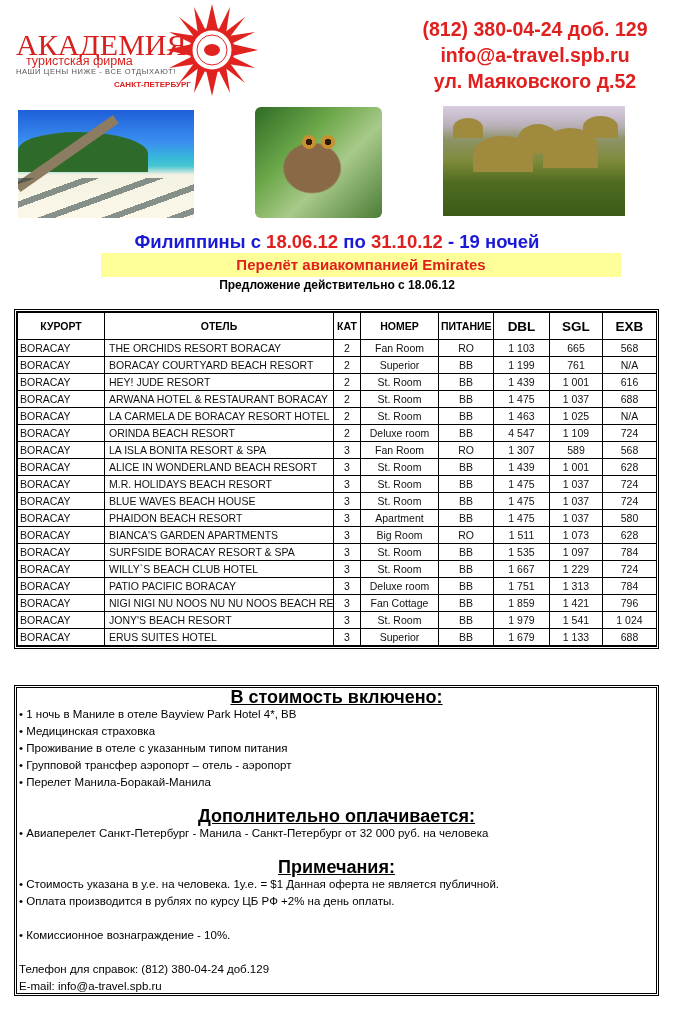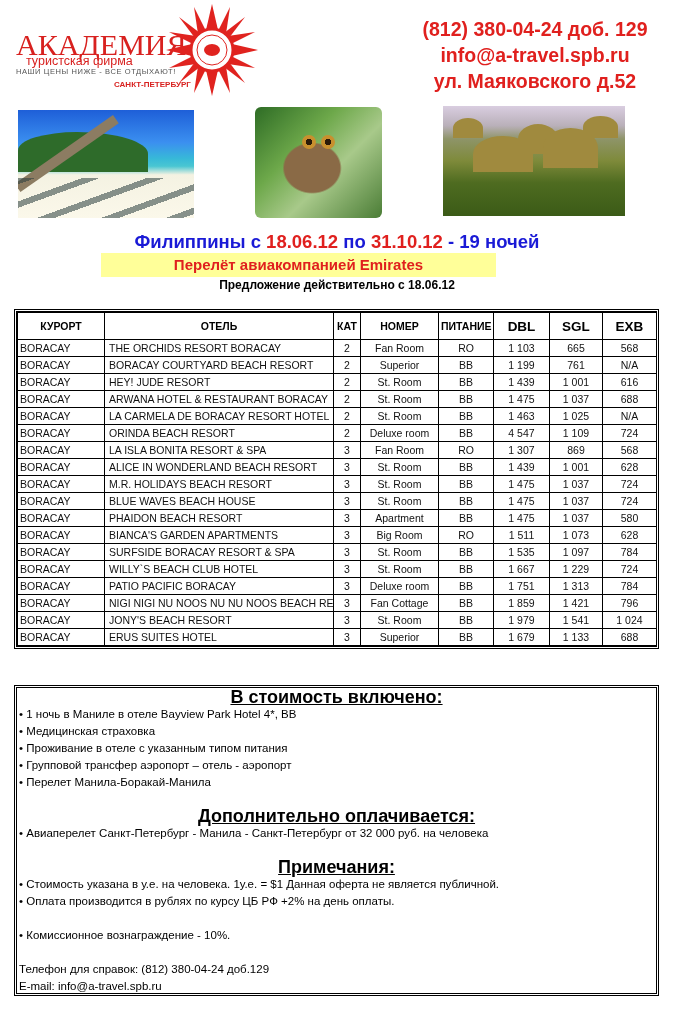--- a/index.html
+++ b/index.html
@@ -26,21 +26,21 @@
   .photo-tarsier { left: 255px; top: 107px; width: 127px; height: 111px; border-radius: 6px;
     background: radial-gradient(ellipse at 45% 55%, #8a6a46 0 28%, transparent 30%), linear-gradient(135deg, #2e6c25 0%, #6da84a 35%, #a8c98a 60%, #4b7d36 100%); }
   .photo-tarsier .eye { position: absolute; width: 14px; height: 14px; border-radius: 50%; background: radial-gradient(circle, #2a1a08 0 30%, #c8902e 35%); top: 28px; }
   .photo-hills { left: 443px; top: 106px; width: 182px; height: 110px;
     background: linear-gradient(180deg, #d9cde0 0%, #b9b0b9 18%, #8e9468 30%, #7e8a3a 50%, #4e6b20 70%, #3b5b17 100%); }
   .photo-hills .hump { position: absolute; border-radius: 50% 50% 0 0; background: #a08a3e; }
 
   
   .title { position: absolute; left: 0; top: 231px; width: 674px; text-align: center; font-weight: bold; font-size: 18.5px; color: #1a1ad6; line-height: 22px; }
   .title .red { color: #e0201e; }
-  .flight-band { position: absolute; left: 101px; top: 253px; width: 395px; height: 24px; background: #ffff99; text-align: center; font-weight: bold; font-size: 15px; color: #e0201e; line-height: 24px; }
+  .flight-band { position: absolute; left: 101px; top: 253px; width: 520px; height: 24px; background: #ffff99; text-align: center; font-weight: bold; font-size: 15px; color: #e0201e; line-height: 24px; }
   .valid { position: absolute; left: 0; top: 278px; width: 674px; text-align: center; font-weight: bold; font-size: 12px; line-height: 15px; }
 
   
   .price-table-wrap { position: absolute; left: 14px; top: 309px; width: 645px; border: 3px double #000; }
   table.prices { border-collapse: collapse; width: 100%; table-layout: fixed; font-size: 10.5px; }
   table.prices th, table.prices td { border: 1px solid #000; height: 17px; padding: 0 2px; white-space: nowrap; overflow: hidden; }
   table.prices th { font-weight: bold; font-size: 10.5px; text-align: center; height: 27px; }
   table.prices th.big { font-size: 13.5px; }
   table.prices td { text-align: center; color: #111; }
   table.prices td.left { text-align: left; }
@@ -199,21 +199,21 @@
           <td>1 109</td>
           <td>724</td>
         </tr>
         <tr>
           <td class="left">BORACAY</td>
           <td class="hotel">LA ISLA BONITA RESORT &amp; SPA</td>
           <td>3</td>
           <td>Fan Room</td>
           <td>RO</td>
           <td>1 307</td>
-          <td>869</td>
+          <td>589</td>
           <td>568</td>
         </tr>
         <tr>
           <td class="left">BORACAY</td>
           <td class="hotel">ALICE IN WONDERLAND BEACH RESORT</td>
           <td>3</td>
           <td>St. Room</td>
           <td>BB</td>
           <td>1 439</td>
           <td>1 001</td>

